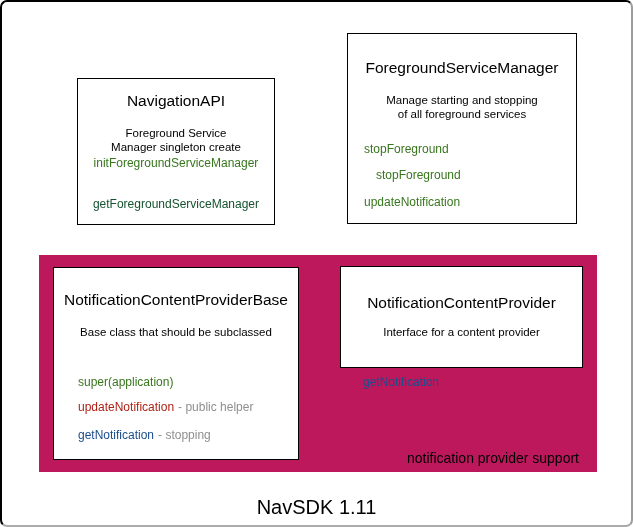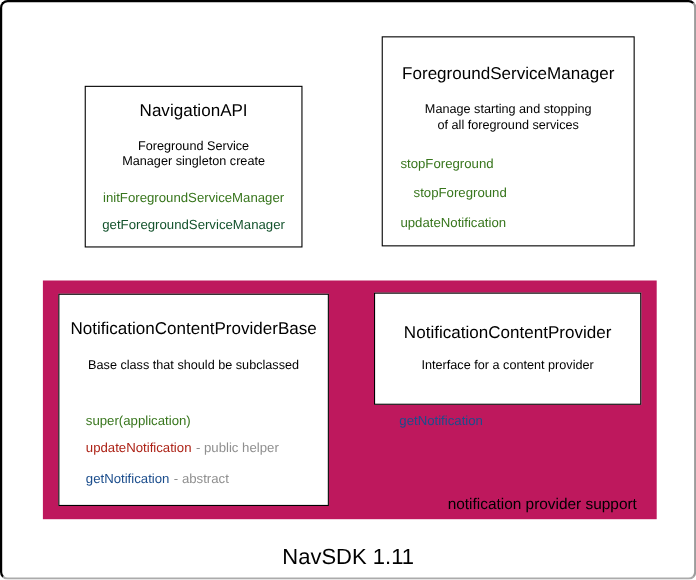--- a/index.html
+++ b/index.html
@@ -51,21 +51,21 @@
 <body>
 
 <div class="canvas">
 
   <div class="cbox" id="box-nav">
     <div class="t" style="top:12px">NavigationAPI</div>
     <div class="d" style="top:47px">
       <div>Foreground Service</div>
       <div>Manager singleton create</div>
     </div>
-    <div class="m m-c" style="top: 94px; color: rgb(56, 118, 29);">initForegroundServiceManager</div>
+    <div class="m m-c" style="top: 77px; color: rgb(56, 118, 29);">initForegroundServiceManager</div>
     <div class="m m-c" style="top: 118px; color: #14532d;">getForegroundServiceManager</div>
   </div>
 
   <div class="cbox" id="box-fsm">
     <div class="t" style="top:24px">ForegroundServiceManager</div>
     <div class="d" style="top:59px">
       <div>Manage starting and stopping</div>
       <div>of all foreground services</div>
     </div>
     <div class="m" style="top: 108px; left: 16px; color: rgb(56, 118, 29);">stopForeground</div>
@@ -78,21 +78,21 @@
     <div class="cbox" id="box-base">
       <div class="t" style="top:22px">NotificationContentProviderBase</div>
       <div class="d" style="top:57px">
         <div>Base class that should be subclassed</div>
       </div>
       <div class="m" style="top: 107px; left: 24px; color: rgb(56, 118, 29);">super(application)</div>
       <div class="m" style="top:132px;left:24px">
         <span style="color: rgb(173, 35, 23);">updateNotification</span><span class="note" style="color: rgb(143, 143, 143); margin-top: 44px;">- public helper</span>
       </div>
       <div class="m" style="top:160px;left:24px">
-        <span style="color: rgb(27, 77, 140);">getNotification</span><span class="note" style="color: rgb(143, 143, 143);">- abstract</span>
+        <span style="color: rgb(27, 77, 140);">getNotification</span><span class="note" style="color: rgb(143, 143, 143);">- stopping</span>
       </div>
     </div>
 
     <div class="cbox" id="box-prov">
       <div class="t" style="top:26px">NotificationContentProvider</div>
       <div class="d" style="top:58px">
         <div>Interface for a content provider</div>
       </div>
       <div class="m" style="top: 108px; left: 22px; color: rgb(27, 77, 140);">getNotification</div>
     </div>

